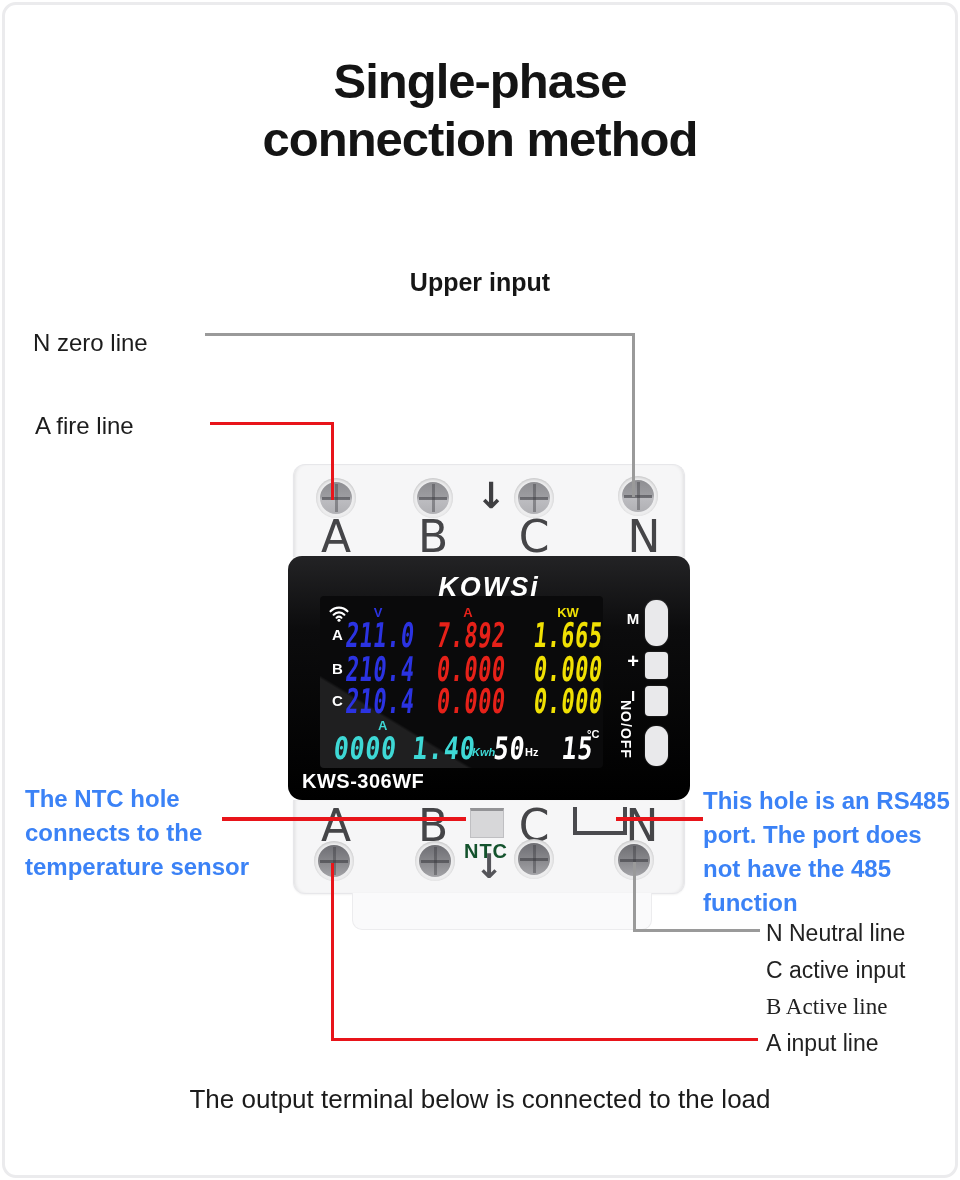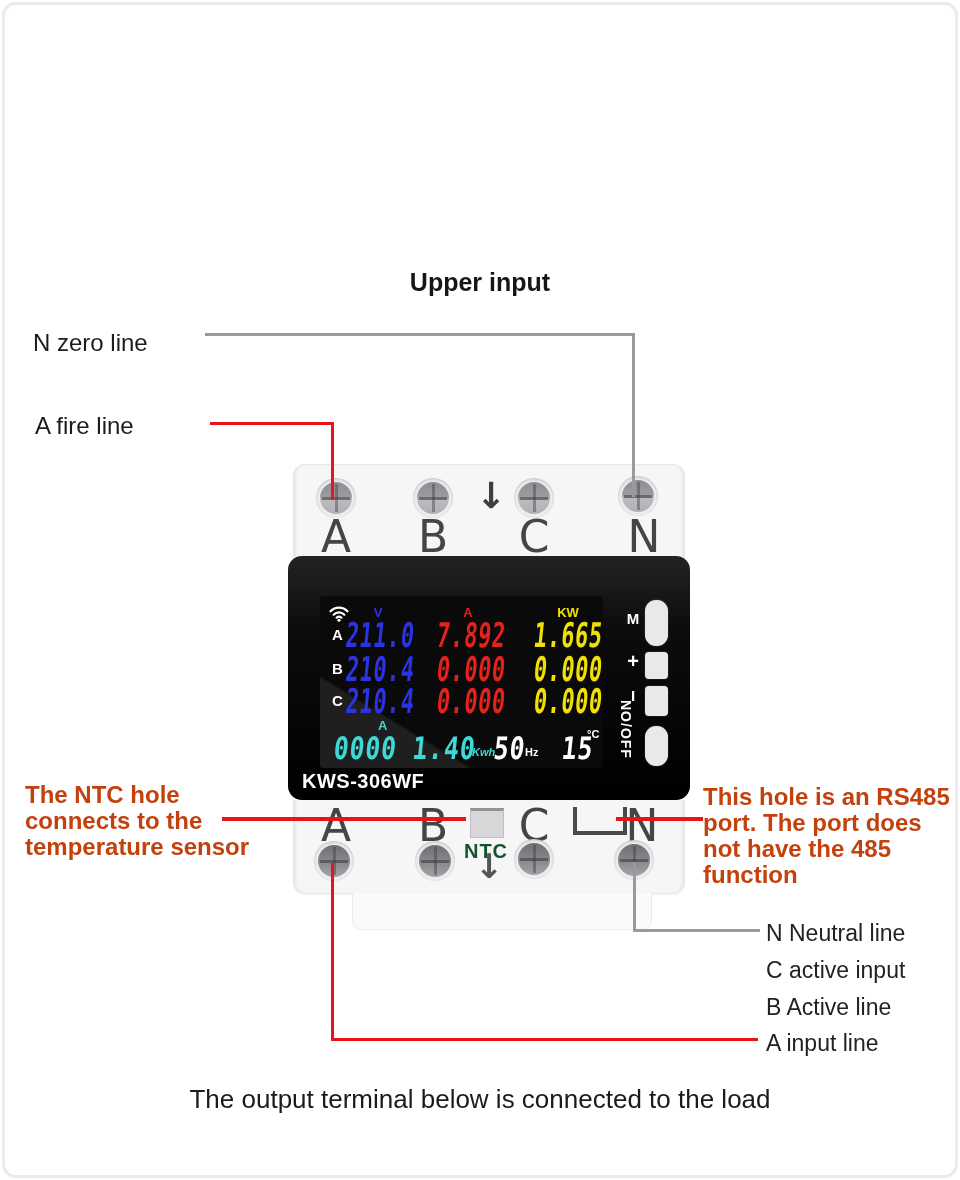--- a/index.html
+++ b/index.html
@@ -13,21 +13,21 @@
     position:absolute;inset:2px;border:3px solid #ebebed;border-radius:14px;
     pointer-events:none;z-index:60;
   }
   
   .title{
     left:0;right:0;top:52px;text-align:center;
     font-size:49px;font-weight:700;line-height:58px;letter-spacing:-1px;color:#141414;
   }
   .upper-input{left:0;right:0;top:268px;text-align:center;font-size:25px;font-weight:700;color:#161616;}
   .side-label{font-size:24px;color:#1c1c1c;}
-  .note{font-size:24px;font-weight:700;line-height:26px;color:#c2410c;}
+  .note{font-size:24px;font-weight:700;line-height:34px;color:#3b82f6;}
   .out-label{font-size:23px;color:#222;}
   .caption{left:0;right:0;top:1084px;text-align:center;font-size:26px;color:#1b1b1b;}
   
   .wire{position:absolute;z-index:40;}
   .wire.red{background:#e8141a;}
   .wire.gray{background:#9a9a9a;}
   
   .dev-white{
     background:#f6f6f7;border:1px solid #e7e7ea;
     box-shadow:inset 3px 0 4px -3px rgba(0,0,0,.14), inset -3px 0 4px -3px rgba(0,0,0,.14), 0 1px 2px rgba(0,0,0,.05);
@@ -90,20 +90,22 @@
   .bracket{position:absolute;top:7px;width:23px;height:24px;border-bottom:4px solid #4a4a4e;}
   .bracket.l{left:279px;border-left:4px solid #4a4a4e;}
   .bracket.r{left:306px;border-right:4px solid #4a4a4e;}
 </style>
 </head>
 <body>
 
 <div class="frame"></div>
 
 <div class="abs title">
+  <div>Single-phase</div>
+  <div>connection method</div>
 </div>
 <div class="abs upper-input">Upper input</div>
 <div class="abs side-label" style="left:33px;top:302px;margin-top:27px;">N zero line</div>
 <div class="abs side-label" style="left:35px;top:412px;">A fire line</div>
 
 <div class="wire gray" style="left:205px;top:333px;width:430px;height:3px;"></div>
 <div class="wire gray" style="left:632px;top:333px;width:3px;height:164px;"></div>
 <div class="wire red" style="left:210px;top:422px;width:124px;height:3px;"></div>
 <div class="wire red" style="left:331px;top:422px;width:3px;height:78px;"></div>
 <div class="wire red" style="left:222px;top:817px;width:244px;height:4px;"></div>
@@ -127,20 +129,21 @@
       <i></i>
     </div>
   <span class="dev-arrow" style="left:182px;top:10px;font-size:36px;">↓</span>
   <span class="terminal-letter" style="left:12px;top:50px;">A</span>
   <span class="terminal-letter" style="left:109px;top:50px;">B</span>
   <span class="terminal-letter" style="left:210px;top:50px;">C</span>
   <span class="terminal-letter" style="left:320px;top:50px;">N</span>
 </div>
 
 <div class="abs panel">
+  <div class="abs brand">KOWSi</div>
 
   <div class="abs screen">
     <svg style="position:absolute;left:8px;top:9px;" width="22" height="17" viewBox="0 0 24 19">
       <g fill="none" stroke="#fff" stroke-width="2.4" stroke-linecap="round">
         <path d="M2.5 7 A13 13 0 0 1 21.5 7"></path>
         <path d="M6 10.8 A8.5 8.5 0 0 1 18 10.8"></path>
         <path d="M9.3 14.2 A4.2 4.2 0 0 1 14.7 14.2"></path>
       </g>
       <circle cx="12" cy="17" r="1.7" fill="#fff"></circle>
     </svg>
@@ -210,16 +213,16 @@
       <i></i>
     </div>
 </div>
 <div class="abs din-clip"></div>
 
 <div class="abs note" style="left:25px;top:782px;width:240px;">The NTC hole connects to the temperature sensor</div>
 <div class="abs note" style="left:703px;top:784px;width:248px;">This hole is an RS485 port. The port does not have the 485 function</div>
 
 <div class="abs out-label" style="left:766px;top:920px;">N Neutral line</div>
 <div class="abs out-label" style="left:766px;top:957px;">C active input</div>
-<div class="abs out-label" style="left:766px;top:994px;">B Active line</div>
+<div class="abs out-label" style="left:766px;top:994px;font-family:Liberation Serif, serif;">B Active line</div>
 <div class="abs out-label" style="left:766px;top:1030px;">A input line</div>
 
 <div class="abs caption">The output terminal below is connected to the load</div>
 
 </body></html>

